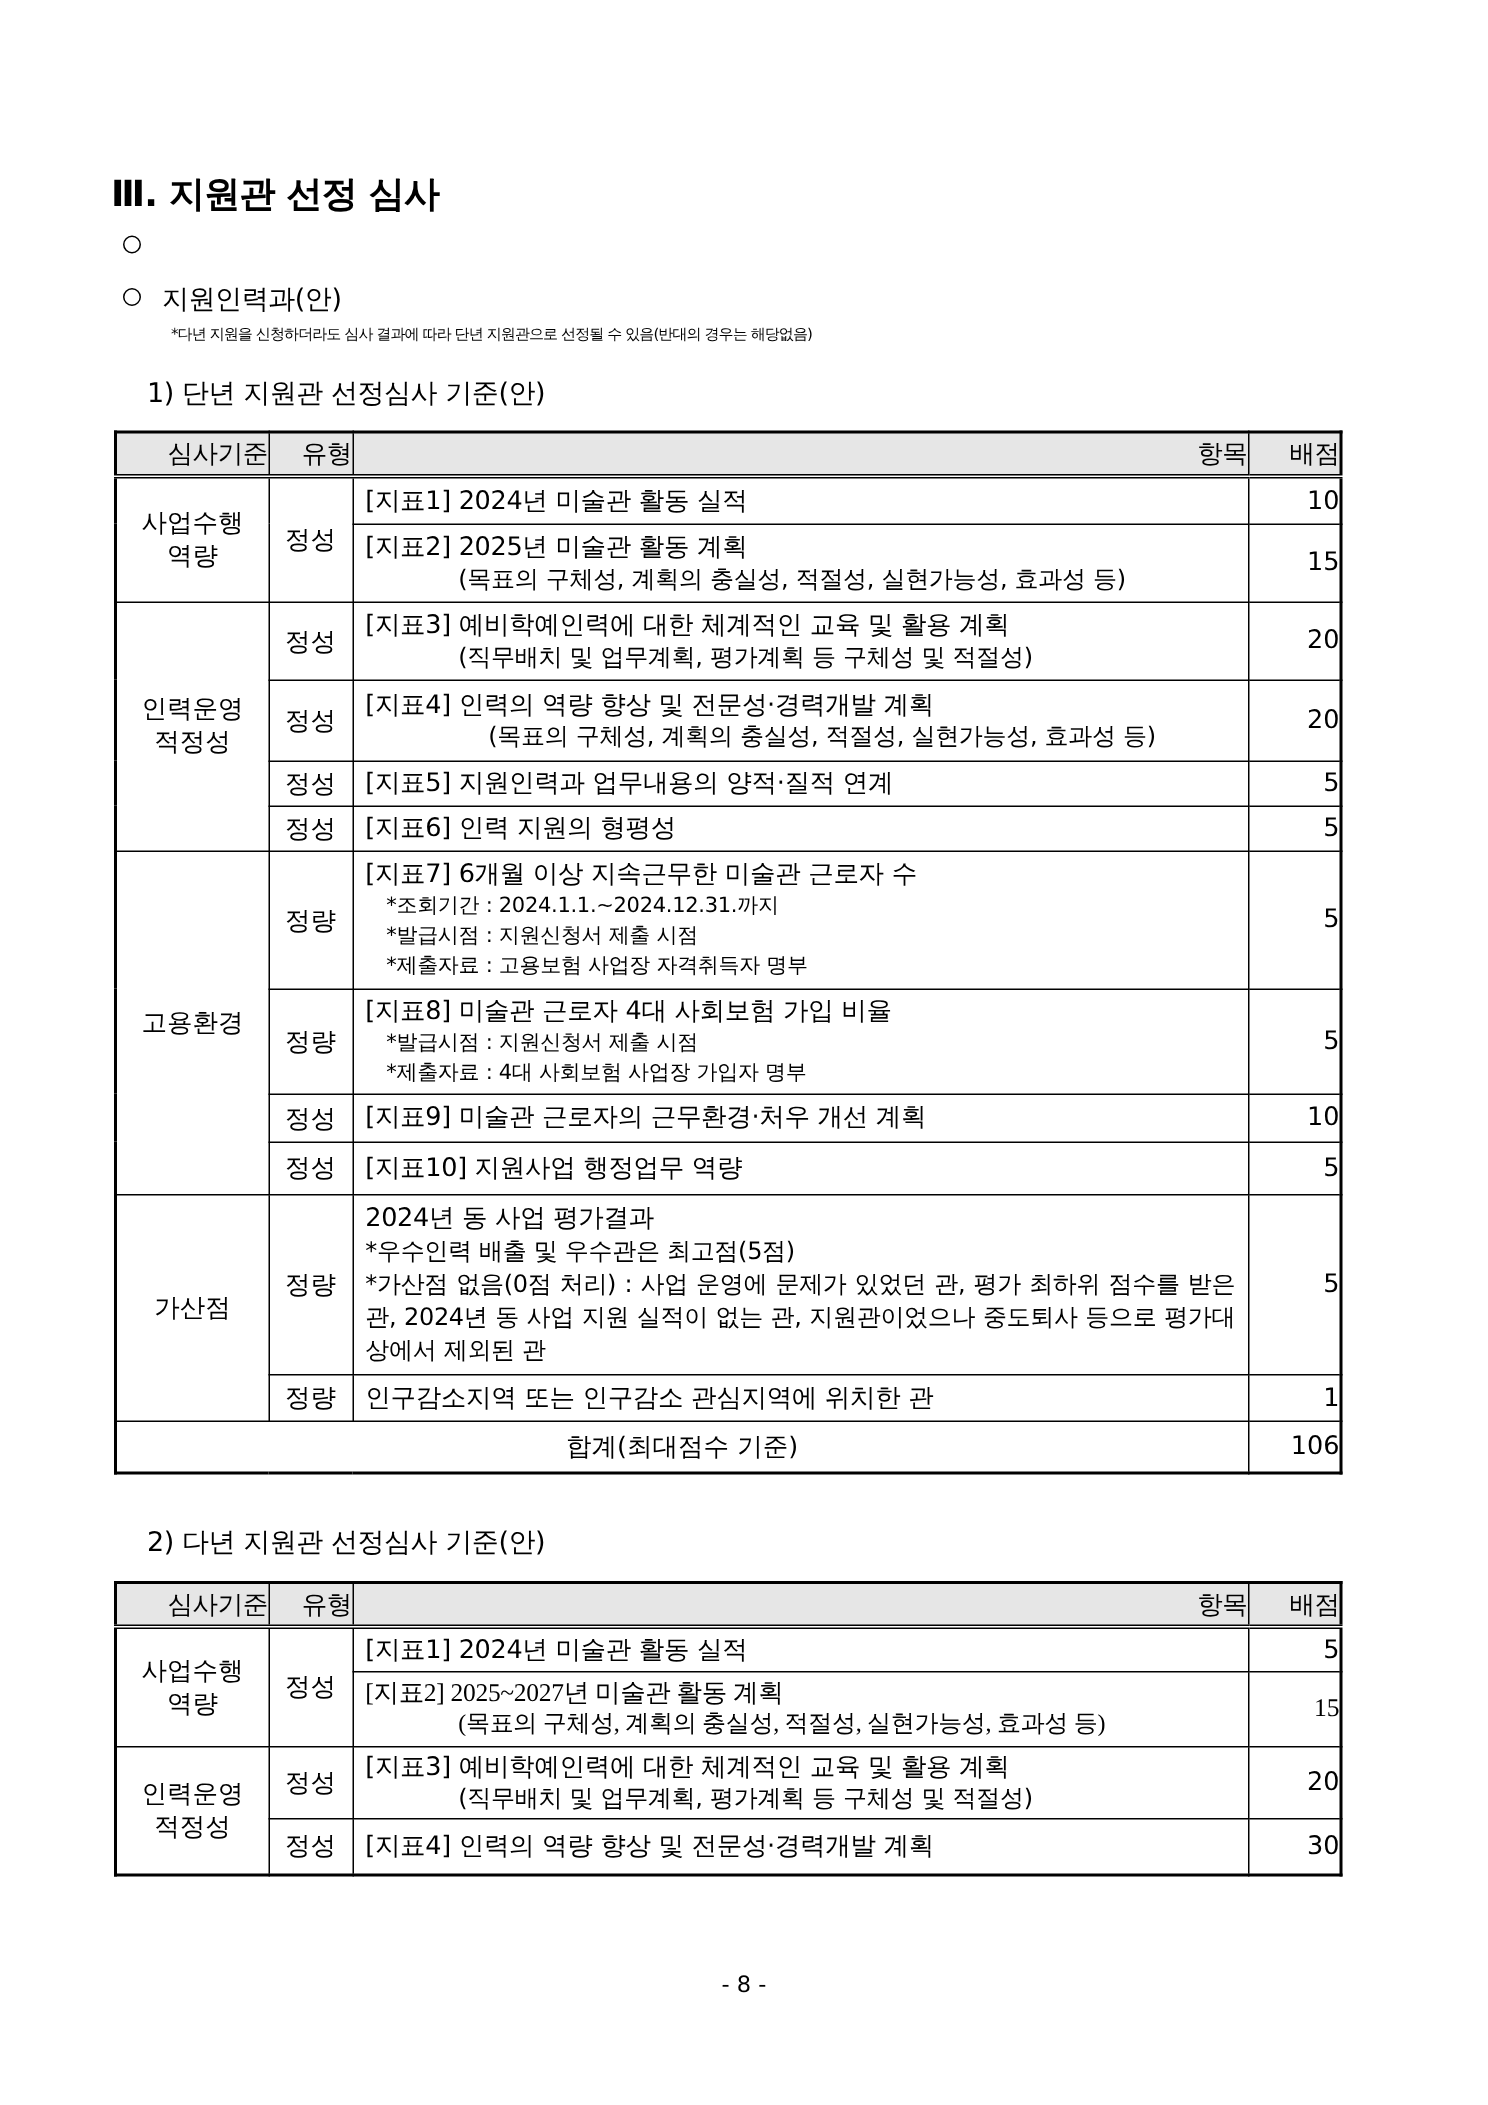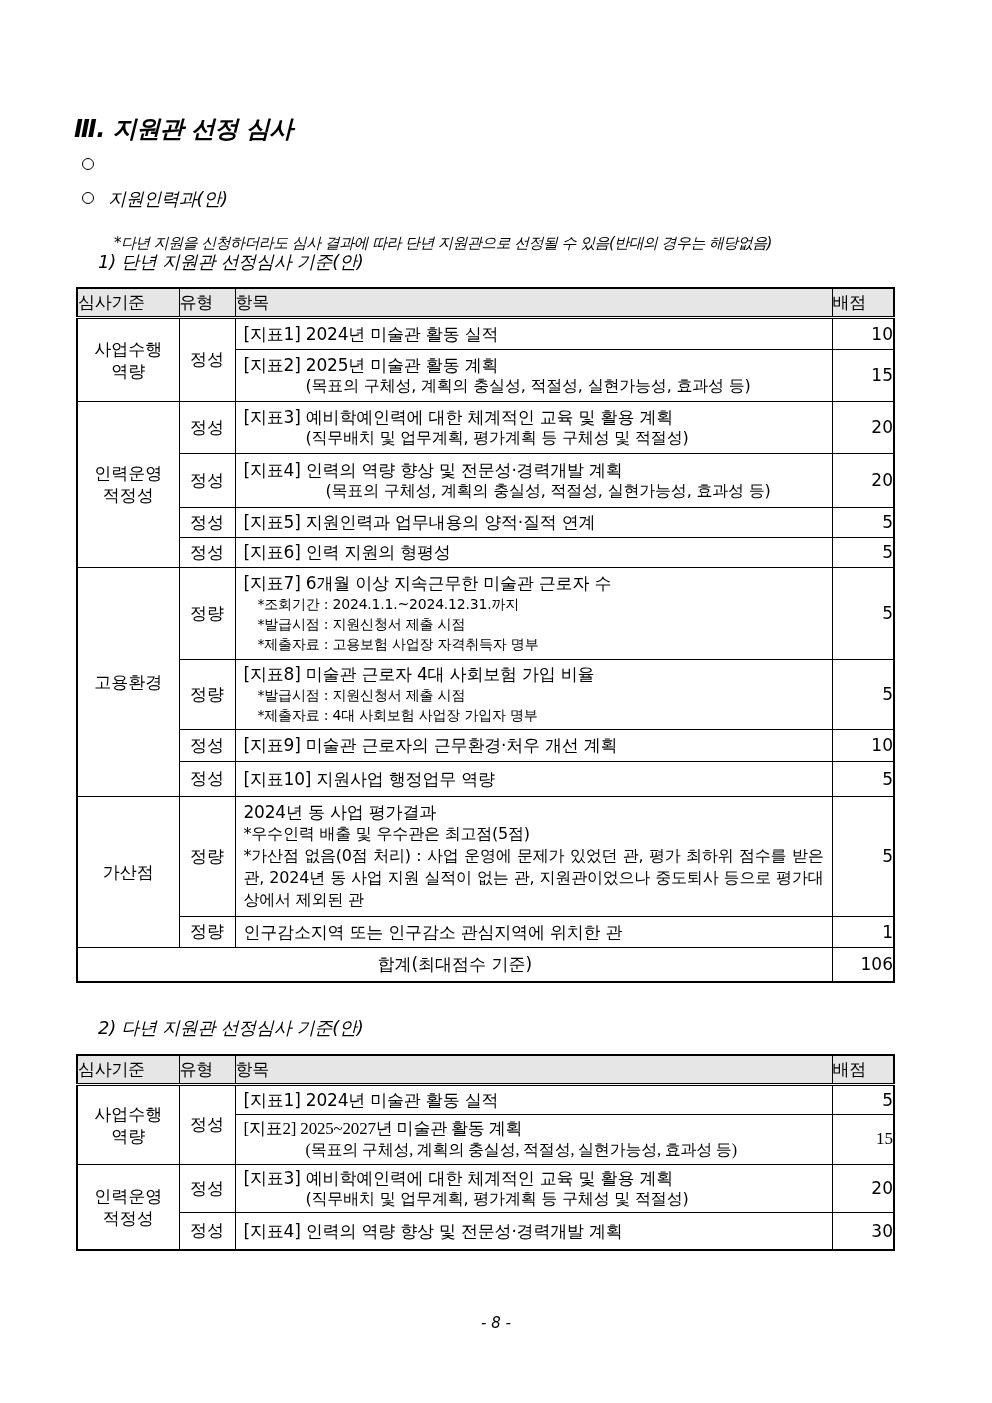--- a/index.html
+++ b/index.html
@@ -1,27 +1,27 @@
 <!DOCTYPE html>
 <html><head>
 <meta charset="utf-8">
 <style>
   * { box-sizing: border-box; margin: 0; padding: 0; }
   html, body { width: 992px; height: 1403px; background: #ffffff; }
   body { position: relative; font-family: "DejaVu Sans", "Liberation Sans", sans-serif; color: #000; }
-  .abs { position: absolute; white-space: nowrap; font-style: italic; }
+  .abs { position: absolute; white-space: nowrap; }
   .title { left: 74px; top: 113px; font-size: 24px; font-weight: bold; letter-spacing: -0.5px; }
   .bullet { left: 82px; font-size: 18px; letter-spacing: -0.3px; }
   .bullet .dot { display: inline-block; width: 12px; height: 12px; border: 1.5px solid #000; border-radius: 50%; margin-right: 14px; vertical-align: 1px; }
-  .note { left: 114px; top: 234px; font-size: 15px; letter-spacing: -0.6px; }
+  .note { left: 114px; top: 216px; font-size: 10px; letter-spacing: -0.6px; }
   .subhead { left: 98px; font-size: 18px; letter-spacing: -0.3px; }
   table.crit { position: absolute; left: 76px; width: 817px; border-collapse: collapse; table-layout: fixed; font-size: 17px; }
   table.crit td, table.crit th { border: 1px solid #000; vertical-align: middle; }
   table.crit { border: 2px solid #000; }
-  table.crit th { background: #e6e6e6; font-weight: normal; height: 29px; text-align: left; border-bottom: 3px double #000; letter-spacing: -0.3px; }
+  table.crit th { background: #e6e6e6; font-weight: normal; height: 29px; text-align: right; border-bottom: 3px double #000; letter-spacing: -0.3px; }
   .c-cat { text-align: center; line-height: 22px; }
   .c-type { text-align: center; }
   .c-item { padding: 0 8px; line-height: 22px; letter-spacing: -0.2px; }
   .c-score { text-align: right; }
   .sub { font-size: 16px; line-height: 20px; }
   .sub.indent-a { padding-left: 62px; }
   .sub.indent-b { padding-left: 82px; }
   .bul { font-size: 14px; line-height: 20px; padding-left: 14px; }
   .body-text { font-size: 16px; line-height: 22px; text-align: justify; white-space: normal; }
   .total { text-align: center; }

